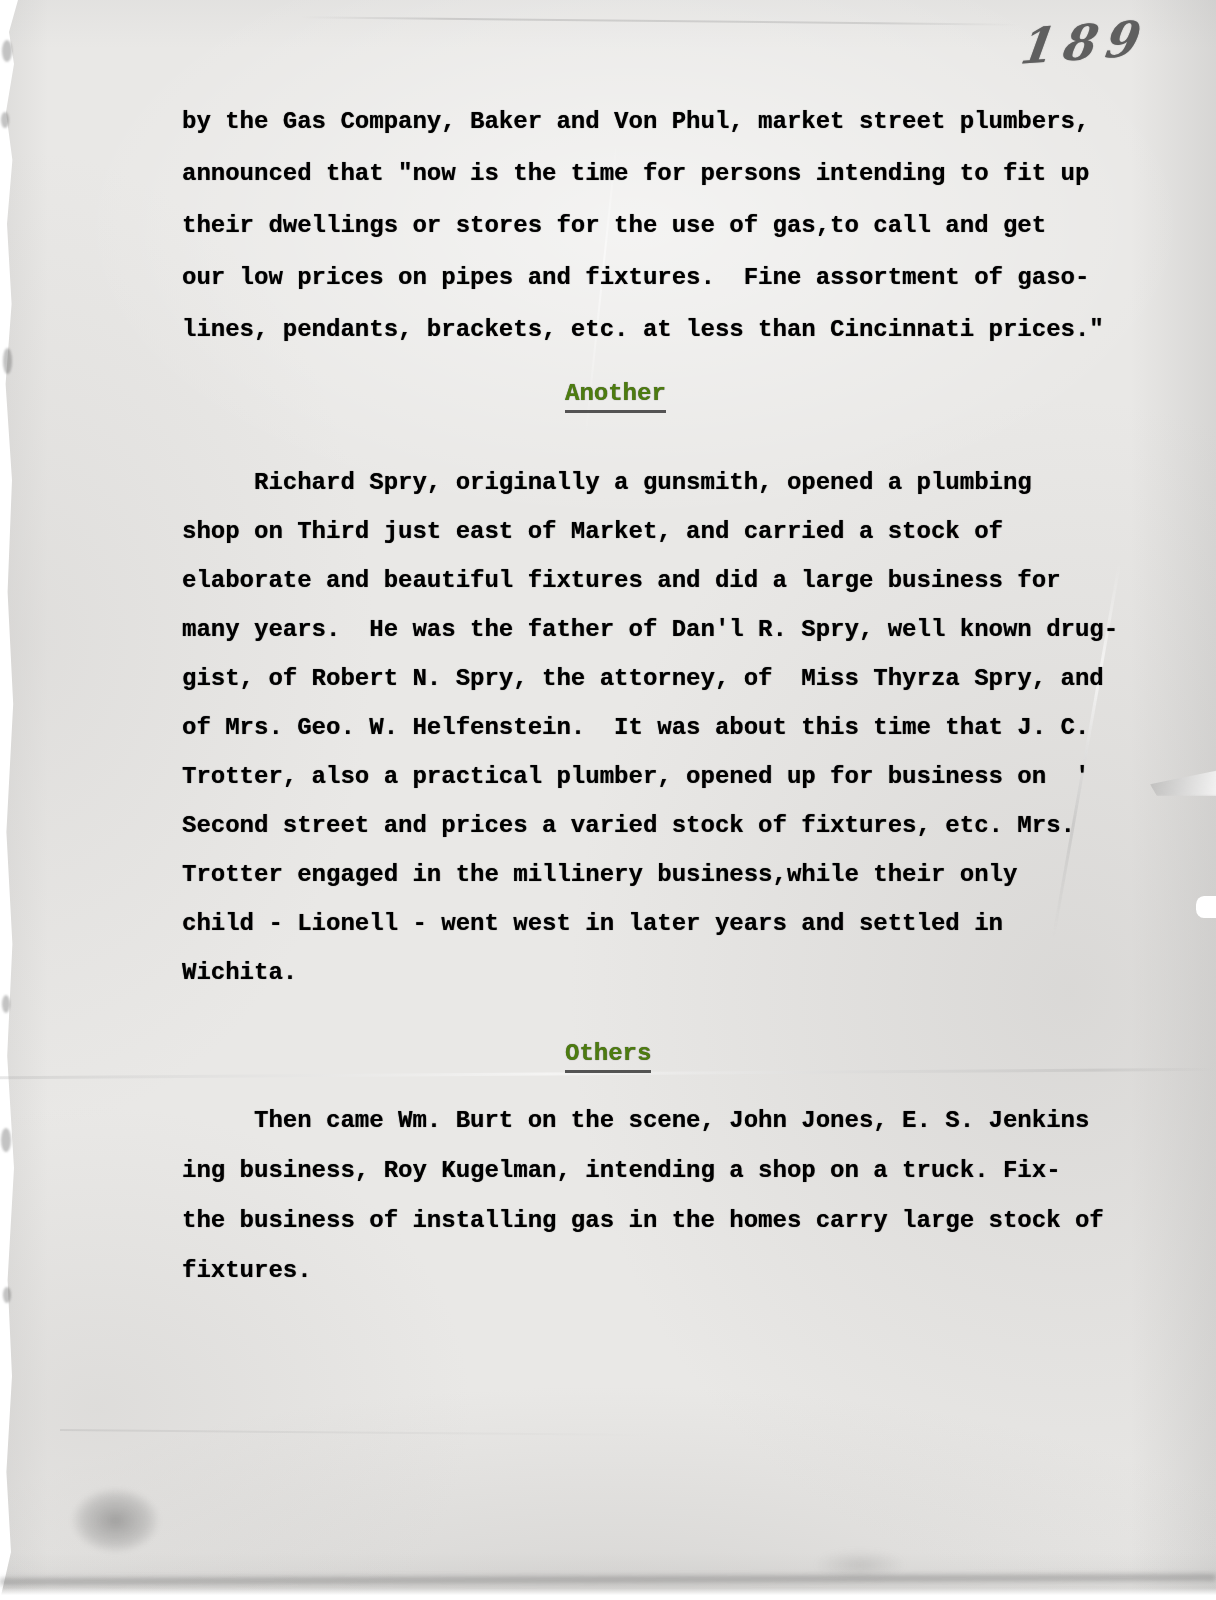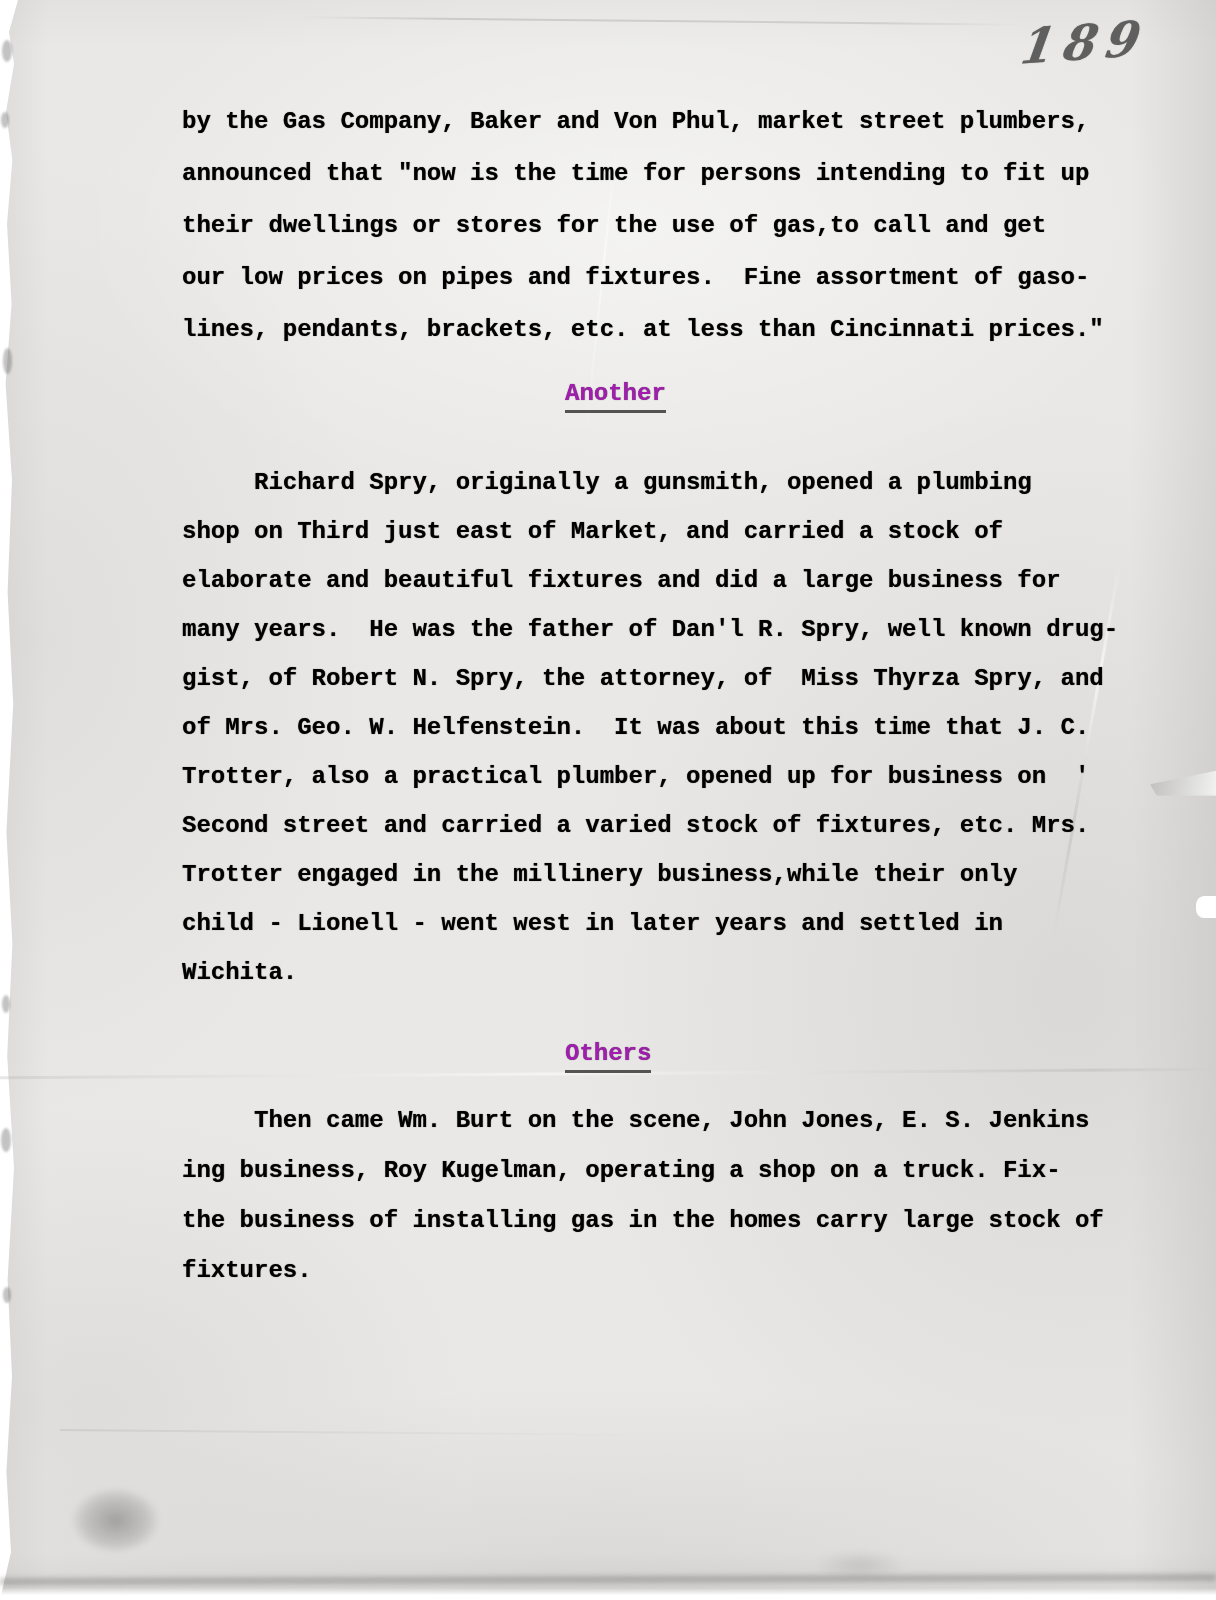--- a/index.html
+++ b/index.html
@@ -127,21 +127,21 @@
     color: #000000;
     text-shadow: 0 0 1px rgba(50,50,50,0.75), 0.4px 0.4px 0 rgba(60,60,60,0.35);
   }
   .p1 { top: 96px; }  .p1 .line { line-height: 52px; }
   .p2 { top: 458px; } .p2 .line { line-height: 49px; }
   .p3 { top: 1096px; }.p3 .line { line-height: 50px; }
 
   .heading {
     position: absolute; left: 565px; margin: 0;
     font-family: "Liberation Mono", monospace;
-    font-size: 24px; font-weight: bold; color: #a21caf;
+    font-size: 24px; font-weight: bold; color: #4d7c0f;
     text-shadow: 0 0 1px rgba(50,50,50,0.75), 0.4px 0.4px 0 rgba(60,60,60,0.35);
   }
   .heading .u {
     display: inline-block;
     border-bottom: 3px solid rgba(56,56,56,0.85);
     padding-bottom: 3px;
   }
   .h-another { top: 380px; }
   .h-others  { top: 1032px; margin-top: 8px; }
 </style>
@@ -189,29 +189,29 @@
   </h2>
 
   <div class="typed-block p2">
     <div class="line">     Richard Spry, originally a gunsmith, opened a plumbing</div>
     <div class="line">shop on Third just east of Market, and carried a stock of</div>
     <div class="line">elaborate and beautiful fixtures and did a large business for</div>
     <div class="line">many years.  He was the father of Dan'l R. Spry, well known drug-</div>
     <div class="line">gist, of Robert N. Spry, the attorney, of  Miss Thyrza Spry, and</div>
     <div class="line">of Mrs. Geo. W. Helfenstein.  It was about this time that J. C.</div>
     <div class="line">Trotter, also a practical plumber, opened up for business on  '</div>
-    <div class="line">Second street and carried a varied stock of fixtures, etc. Mrs.</div>
+    <div class="line">Second street and prices a varied stock of fixtures, etc. Mrs.</div>
     <div class="line">Trotter engaged in the millinery business,while their only</div>
     <div class="line">child - Lionell - went west in later years and settled in</div>
     <div class="line">Wichita.</div>
   </div>
 
   <h2 class="heading h-others">
     <span class="u">Others</span>
   </h2>
 
   <div class="typed-block p3">
     <div class="line">     Then came Wm. Burt on the scene, John Jones, E. S. Jenkins</div>
-    <div class="line">ing business, Roy Kugelman, operating a shop on a truck. Fix-</div>
+    <div class="line">ing business, Roy Kugelman, intending a shop on a truck. Fix-</div>
     <div class="line">the business of installing gas in the homes carry large stock of</div>
     <div class="line">fixtures.</div>
   </div>
 </div>
 
 </body></html>

